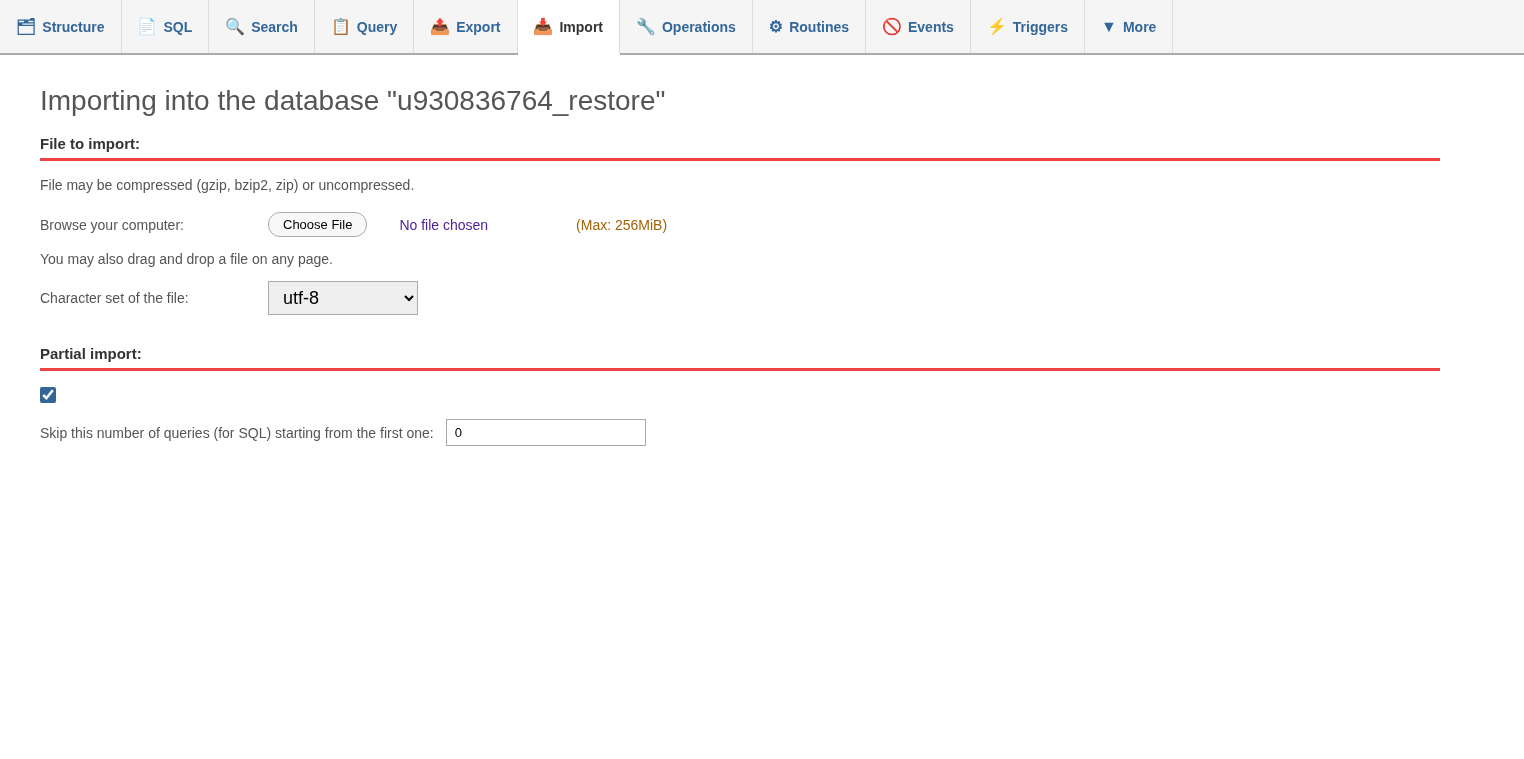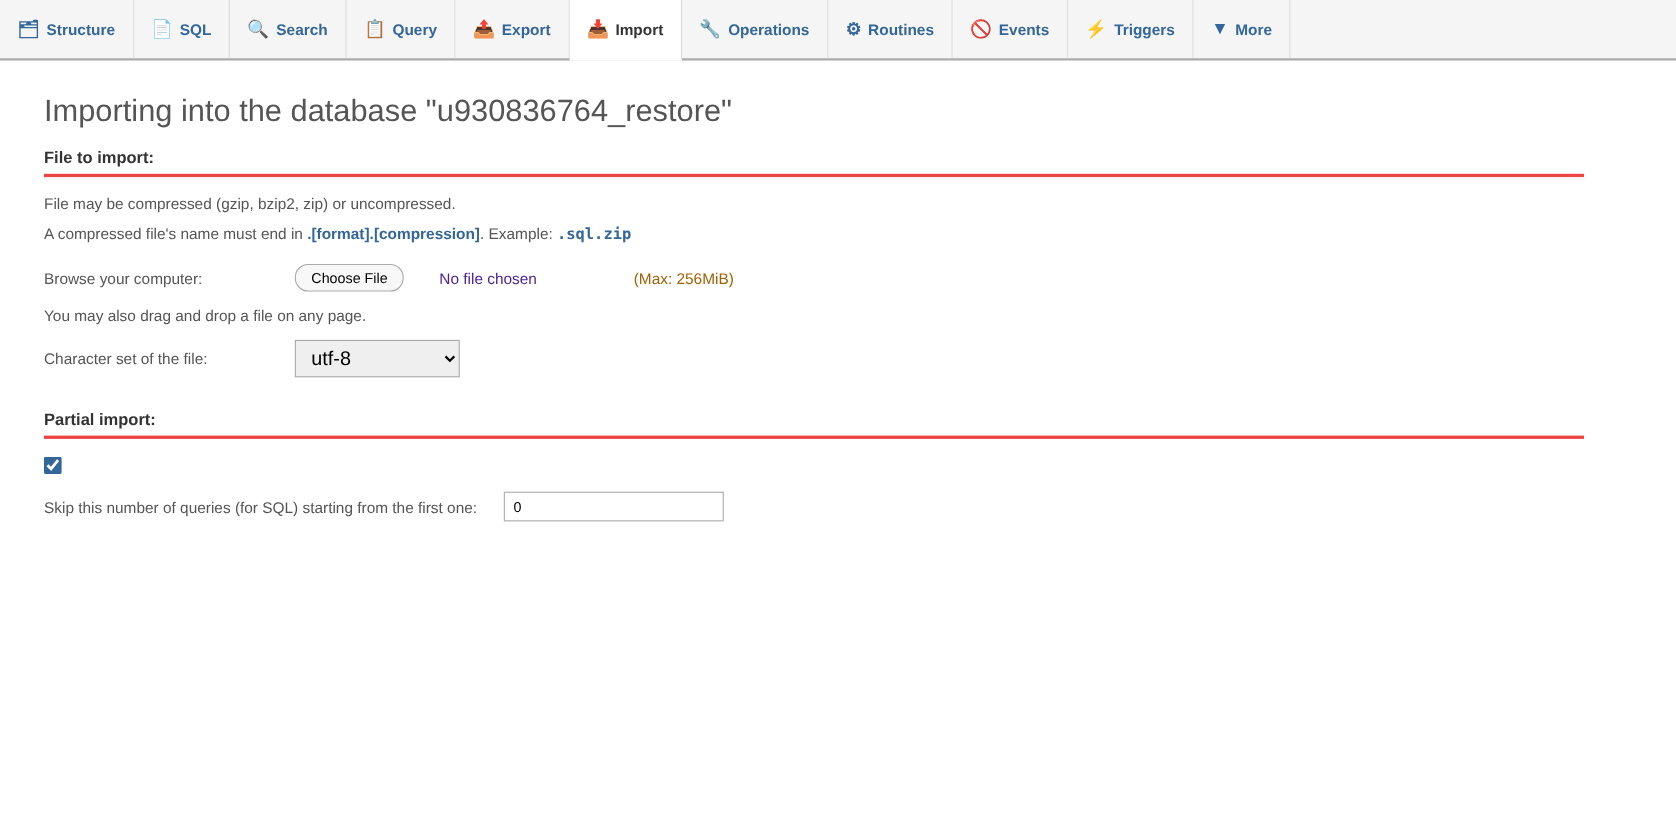--- a/index.html
+++ b/index.html
@@ -140,21 +140,21 @@
       line-height: 1.6;
       max-width: 1200px;
     }
     .allow-interrupt-text em {
       font-style: italic;
     }
 
     .skip-row {
       display: flex;
       align-items: center;
-      gap: 24px;
+      gap: 12px;
       margin-top: 16px;
     }
     .skip-label {
       color: #555;
     }
     .skip-input {
       border: 1px solid #aaa;
       padding: 5px 8px;
       font-size: 13px;
       width: 200px;
@@ -212,23 +212,20 @@
 
 <div class="main-content">
 
   <h1 class="page-title">Importing into the database "u930836764_restore"</h1>
 
   <div class="section">
     <div class="section-header">File to import:</div>
 
     <p class="info-text">File may be compressed (gzip, bzip2, zip) or uncompressed.</p>
 
-    <p class="info-text">
-      <span>A compressed file's name must end in </span><span class="highlight">.[format].[compression]</span><span>. Example: </span><span class="mono">.sql.zip</span>
-    </p>
 
     <div class="form-row" style="margin-top: 16px;">
       <span class="form-label">Browse your computer:</span>
       <button class="choose-file-btn">Choose File</button>
       <span class="no-file-text">No file chosen</span>
       <span class="max-size-text">(Max: 256MiB)</span>
     </div>
 
     <p class="drag-drop-text">You may also drag and drop a file on any page.</p>
 

